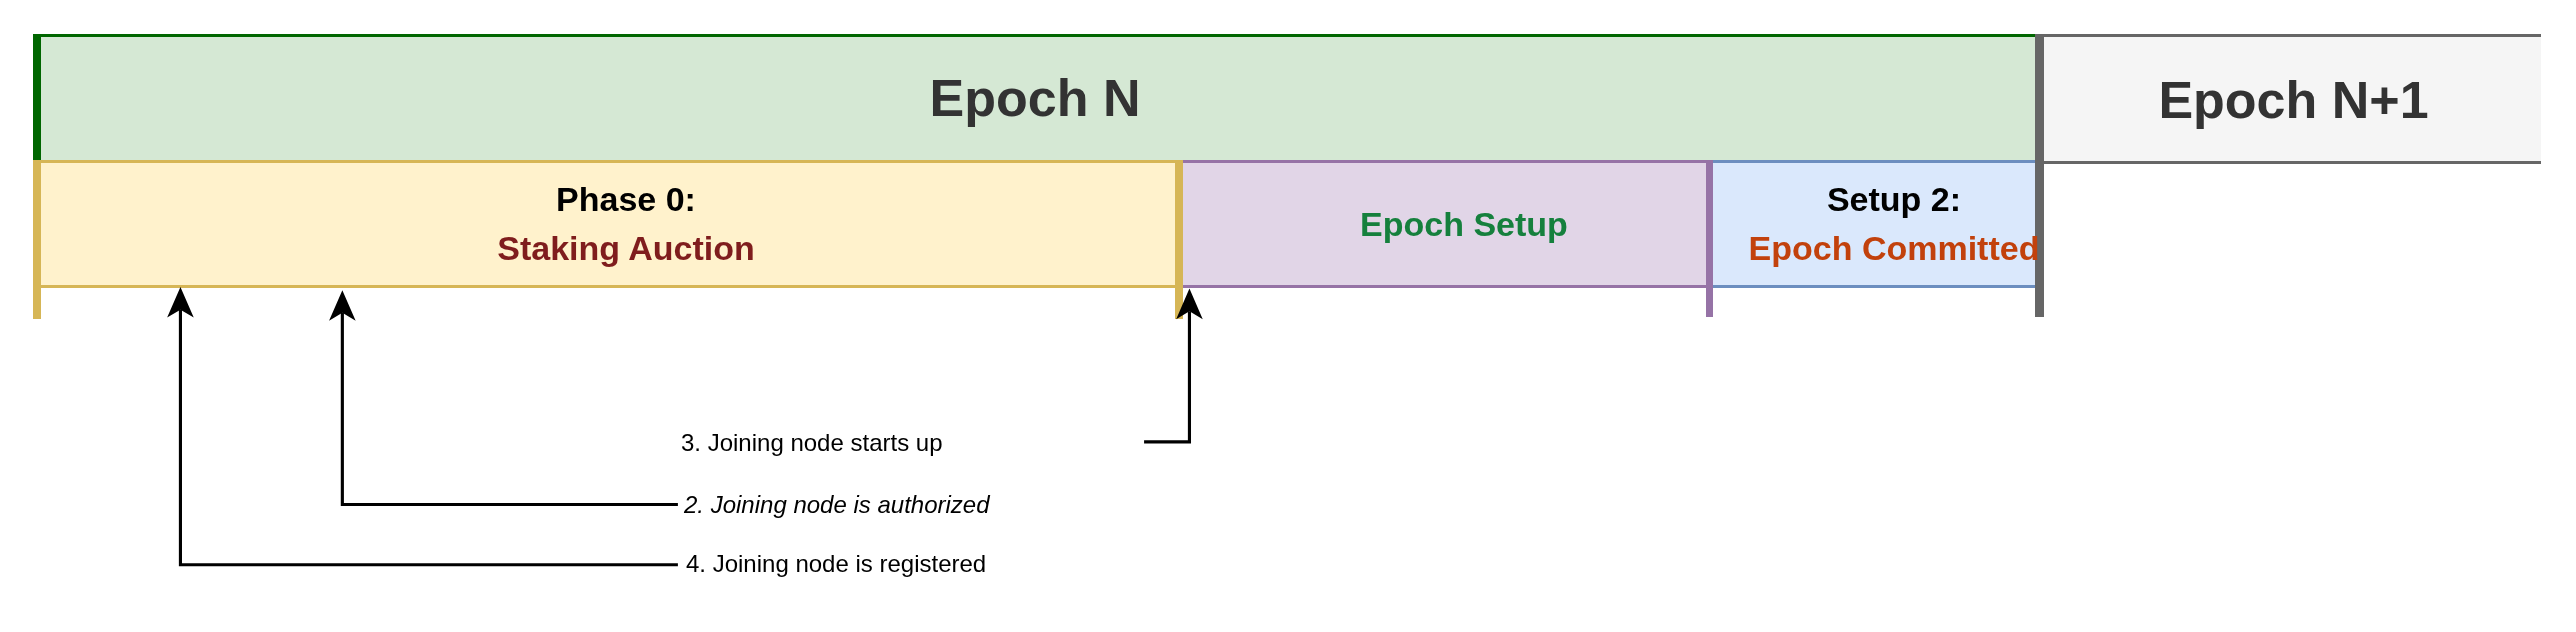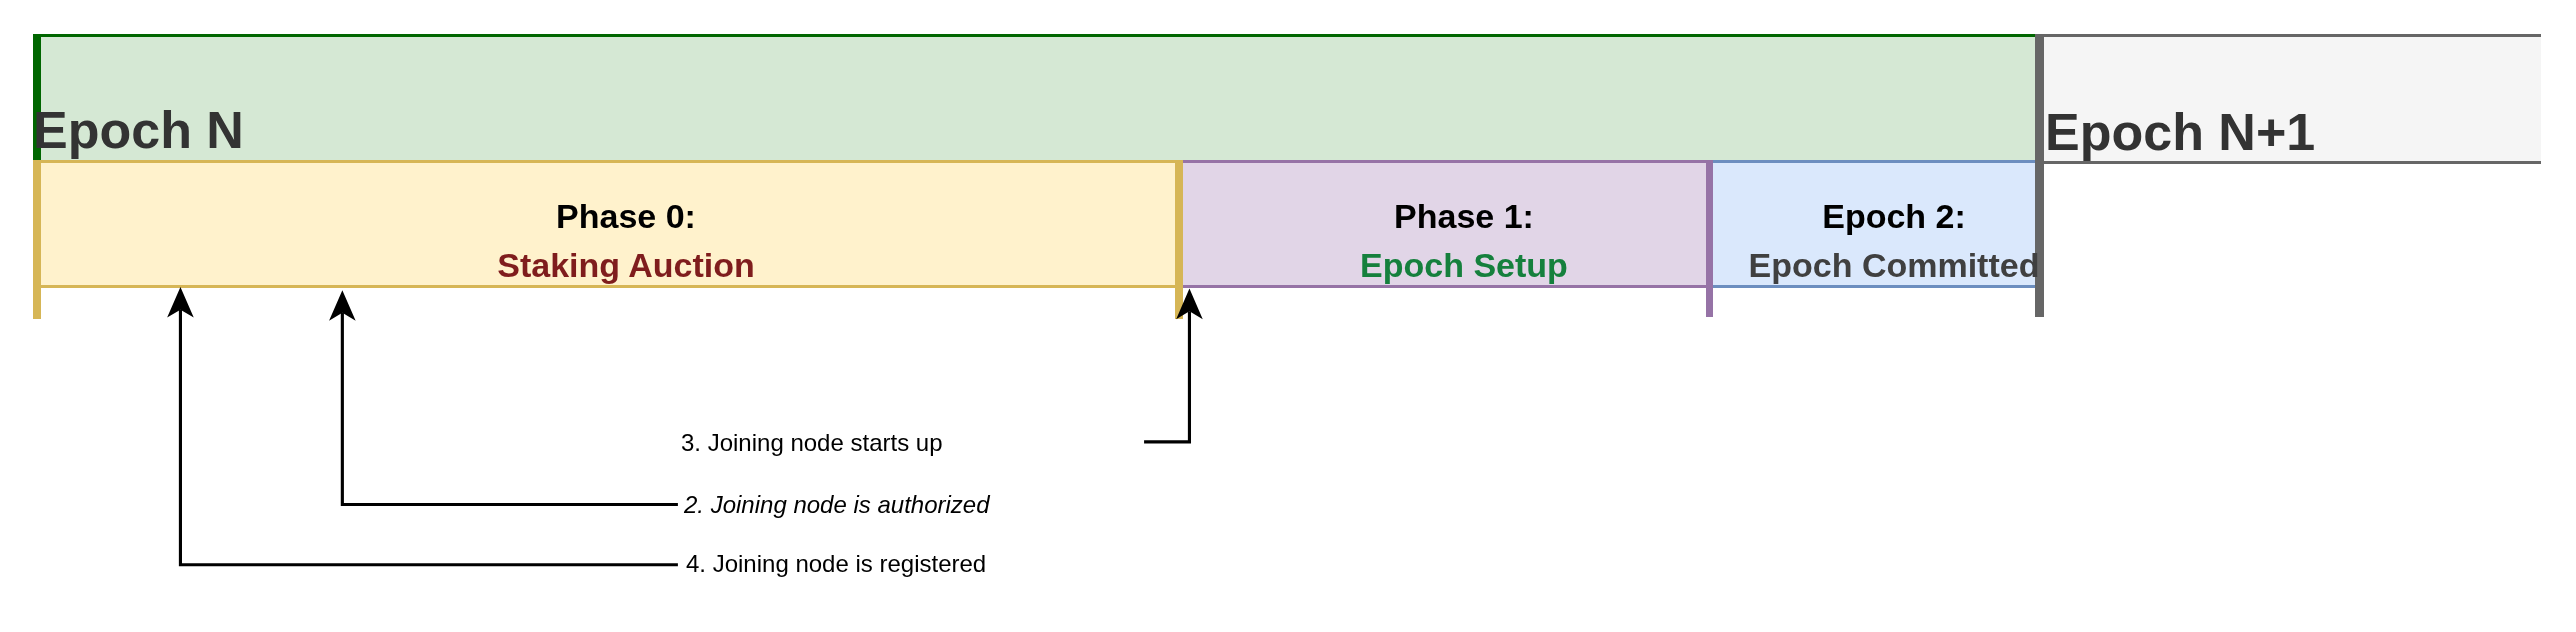--- a/index.html
+++ b/index.html
@@ -34,21 +34,21 @@
 
   
   .vline{position:absolute;}
   .vline-epoch-start{left:33px;top:34px;width:7.8px;height:127px;background:#006600;}
   .vline-phase0-start{left:33px;top:160px;width:7.8px;height:159px;background:#d6b656;}
   .vline-phase1-start{left:1175px;top:160px;width:7.8px;height:159px;background:#d6b656;}
   .vline-phase2-start{left:1706px;top:160px;width:7px;height:157px;background:#9673a6;}
   .vline-epoch-next-start{left:2035px;top:34px;width:9.4px;height:283px;background:#666666;}
 
   
-  .label-layer{display:flex;align-items:center;justify-content:flex-start;text-align:center;margin-top:32px;}
+  .label-layer{display:flex;align-items:center;justify-content:center;text-align:center;}
   .epoch-title{
     font-size:52px;font-weight:bold;color:#333333;white-space:nowrap;line-height:1;
   }
   .epoch-n-label{left:33px;top:34px;width:2004px;height:127px;}
   .epoch-next-label{left:2045px;top:35px;width:497px;height:130px;}
   .phase-label{top:160px;height:128px;flex-direction:column;padding-left:40px;}
   .phase0-label{left:33px;width:1146px;}
   .phase1-label{left:1178px;width:532px;}
   .phase2-label{left:1711px;width:326px;}
   .phase-title{
@@ -96,27 +96,26 @@
   <div class="abs label-layer epoch-next-label">
     <span class="epoch-title" style="color: rgb(51, 51, 51);">Epoch N+1</span>
   </div>
 
   <div class="abs label-layer phase-label phase0-label">
     <span class="phase-title" style="color: rgb(0, 0, 0);">Phase 0:</span>
     <span class="phase-title" style="color: #7f1d1d;">Staking Auction</span>
   </div>
 
   <div class="abs label-layer phase-label phase1-label">
-    <span class="phase-title" style="color: rgb(0, 0, 0);">Phase 1:</span>
     <span class="phase-title" style="color: #15803d;">Epoch Setup</span>
   </div>
 
   <div class="abs label-layer phase-label phase2-label">
-    <span class="phase-title" style="color: rgb(0, 0, 0);">Epoch 2:</span>
-    <span class="phase-title" style="color: #404040;">Epoch Committed</span>
+    <span class="phase-title" style="color: rgb(0, 0, 0);">Setup 2:</span>
+    <span class="phase-title" style="color: #c2410c;">Epoch Committed</span>
   </div>
 
   <svg id="arrow-overlay" width="2576" height="632" viewBox="0 0 3292 808">
     <g class="arrow" style="stroke: rgb(0, 0, 0); fill: rgb(0, 0, 0);">
       <polyline points="866,722 230,722 230,396"></polyline>
       <polygon points="230,367 213,406 230,396 247,406"></polygon>
     </g>
     <g class="arrow" style="stroke: rgb(0, 0, 0); fill: rgb(0, 0, 0);">
       <polyline points="866,645 437,645 437,400"></polyline>
       <polygon points="437,371 420,410 437,400 454,410"></polygon>

